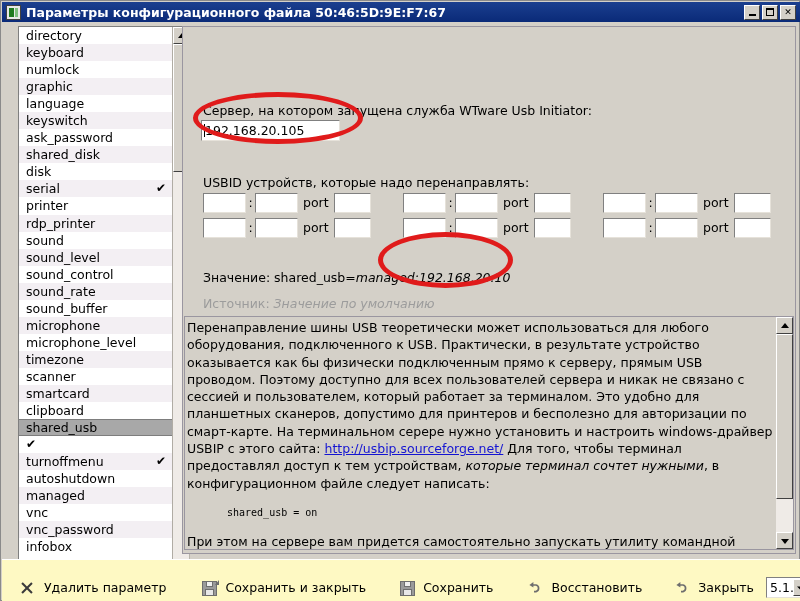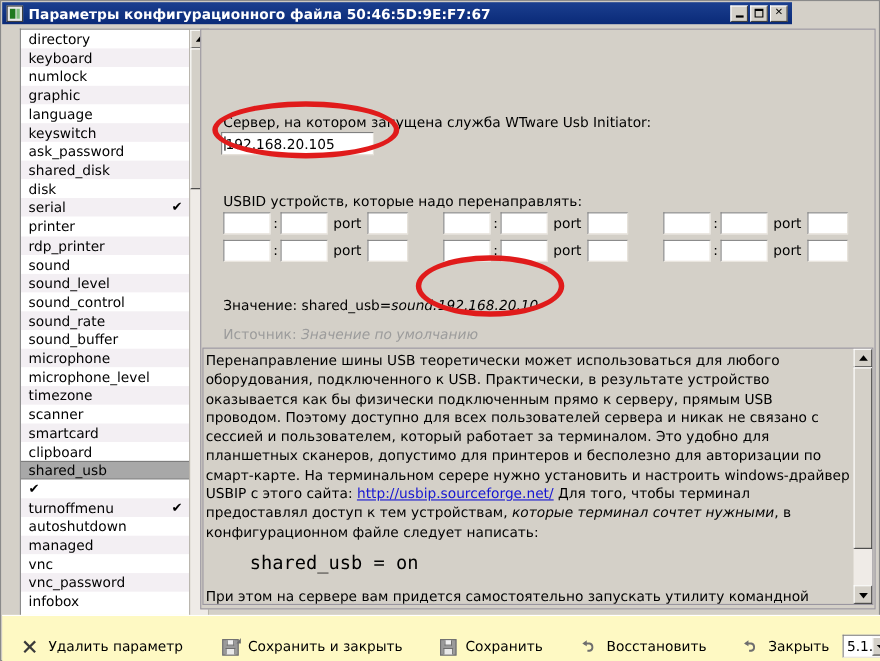--- a/index.html
+++ b/index.html
@@ -22,21 +22,21 @@
     height: 601px;
     background: #d4d0c8;
     box-sizing: border-box;
     border: 1px solid #8a8a8a;
   }
 
   
   #titlebar {
     position: absolute;
     left: 1px; top: 1px;
-    width: 718px;
+    width: 798px;
     height: 20px;
     background: linear-gradient(to bottom, #1b3f8f 0%, #0a2a78 100%);
     display: flex;
     align-items: center;
     padding: 0 2px;
     box-sizing: border-box;
   }
   #titlebar .app-icon {
     width: 15px; height: 15px;
     margin-left: 2px; margin-right: 5px;
@@ -378,21 +378,21 @@
     overflow: hidden;
   }
   #desc-body p {
     margin: 0 0 12px 0;
     font-size: 12.5px;
     line-height: 17.3px;
     color: #000;
   }
   #desc-body p.code {
     font-family: "DejaVu Sans Mono", "Liberation Mono", monospace;
-    font-size: 17px;
+    font-size: 10px;
     margin: 12px 0 12px 40px;
   }
   #desc-body a {
     color: #1414d2;
     text-decoration: underline;
   }
   #desc-body i { font-style: italic; }
   .desc-sb {
     position: absolute;
     right: 0; top: 0;
@@ -725,21 +725,21 @@
               <span class="textbox tb-a"></span>
               <span class="colon">:</span>
               <span class="textbox tb-b"></span>
               <span class="portlbl">port</span>
               <span class="textbox tb-p"></span>
             </div>
           </div>
         </div>
 
         <div id="value-line">
-          <span>Значение: shared_usb</span><span class="val">=sound:192.168.20.10</span>
+          <span>Значение: shared_usb</span><span class="val">=managed:192.168.20.10</span>
         </div>
         <div id="source-line">
           <span>Источник: </span><span class="src">Значение по умолчанию</span>
         </div>
       </div>
 
       <div id="desc-pane">
         <div id="desc-body">
           <p><span>Перенаправление шины USB теоретически может использоваться для любого оборудования, подключенного к USB. Практически, в результате устройство оказывается как бы физически подключенным прямо к серверу, прямым USB проводом. Поэтому доступно для всех пользователей сервера и никак не связано с сессией и пользователем, который работает за терминалом. Это удобно для планшетных сканеров, допустимо для принтеров и бесполезно для авторизации по смарт-карте. На терминальном серере нужно установить и настроить windows-драйвер USBIP с этого сайта: </span><a href="#">http://usbip.sourceforge.net/</a><span> Для того, чтобы терминал предоставлял доступ к тем устройствам, </span><i>которые терминал сочтет нужными</i><span>, в конфигурационном файле следует написать:</span></p>
           <p class="code">shared_usb = on</p>

